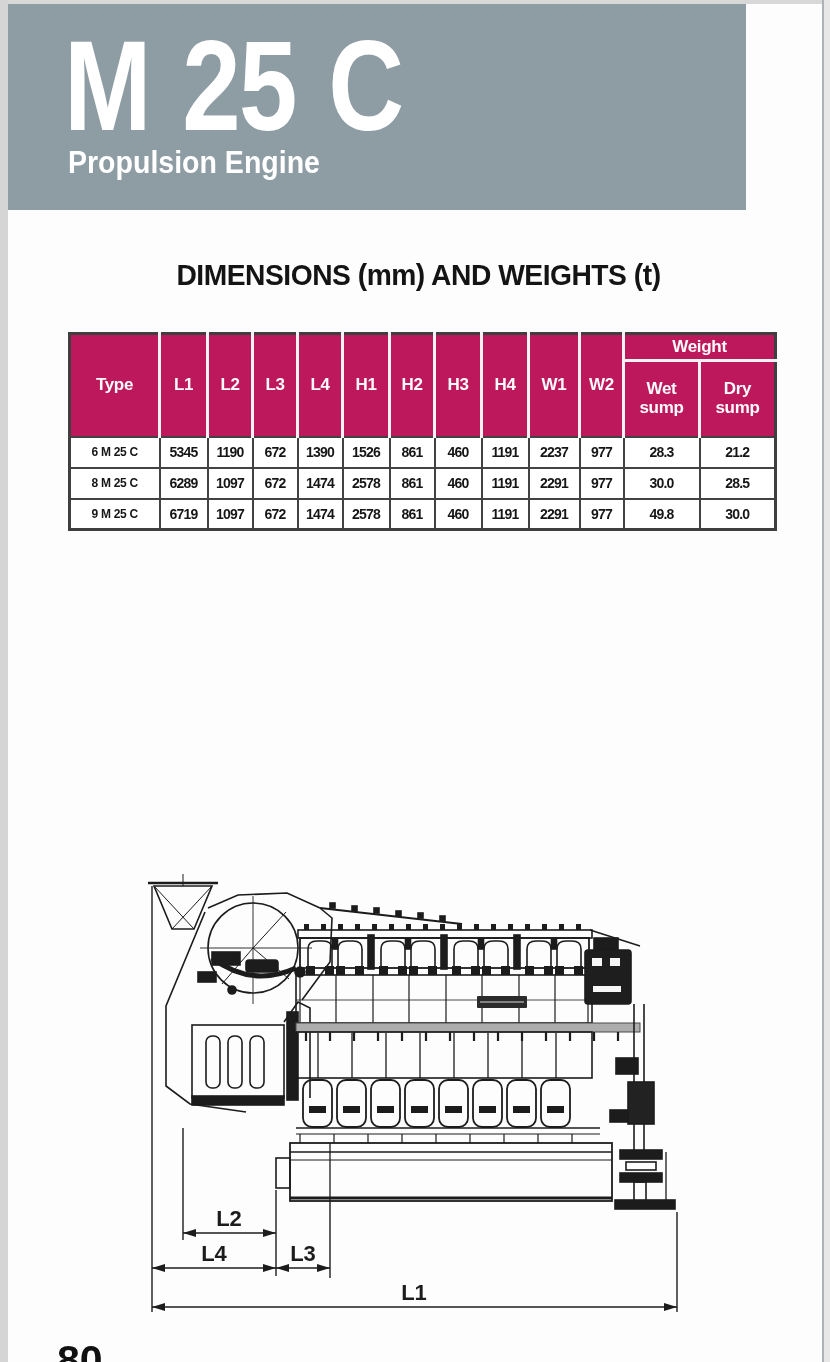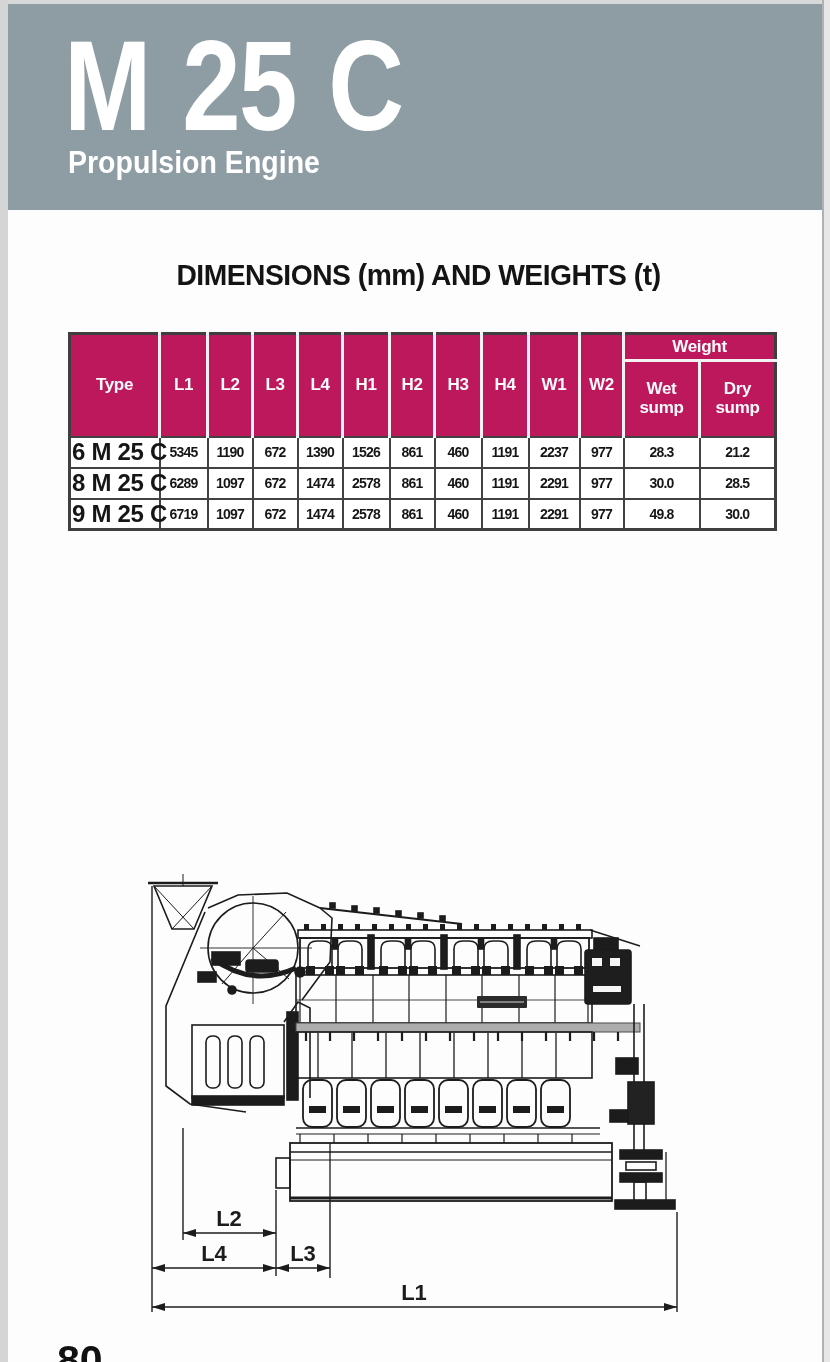--- a/index.html
+++ b/index.html
@@ -11,21 +11,21 @@
     background:#fdfdfd;
     font-family:"Liberation Sans", sans-serif;
   }
   
   .edge-top    { position:absolute; left:0; top:0; width:830px; height:4px;  background:#d8d8d8; }
   .edge-left   { position:absolute; left:0; top:0; width:8px;  height:1362px; background:#d5d5d5; }
   .edge-right  { position:absolute; left:822px; top:0; width:8px; height:1362px; background:#e7e7e7; border-left:2px solid #aeb2b4; }
 
   
   .banner {
-    position:absolute; left:8px; top:4px; width:814px; height:206px;
+    position:absolute; left:8px; top:4px; width:738px; height:206px;
     background:#8e9ca4;
   }
   .banner-title {
     position:absolute; left:56px; top:18px;
     color:#fff; font-weight:bold; font-size:128px; line-height:1;
     letter-spacing:-2px; word-spacing:6px;
     transform:scaleX(0.82); transform-origin:left top;
     white-space:nowrap;
   }
   .banner-subtitle {
@@ -72,21 +72,21 @@
   table.dims tbody td {
     height:31px;
     border:2px solid #424242;
     text-align:center; vertical-align:middle;
     font-size:14px; font-weight:bold; color:#161616;
     letter-spacing:-0.8px;
     background:#fff;
     padding:0 1px;
     white-space:nowrap;
   }
-  table.dims tbody td.type-cell { font-size:24px; letter-spacing:-0.3px; }
+  table.dims tbody td.type-cell { font-size:12px; letter-spacing:-0.3px; }
 
   
   .drawing-layer {
     position:absolute; left:0; top:0; width:830px; height:1362px;
     pointer-events:none;
   }
 
   
   .page-number {
     position:absolute; left:57px; top:1340px;

